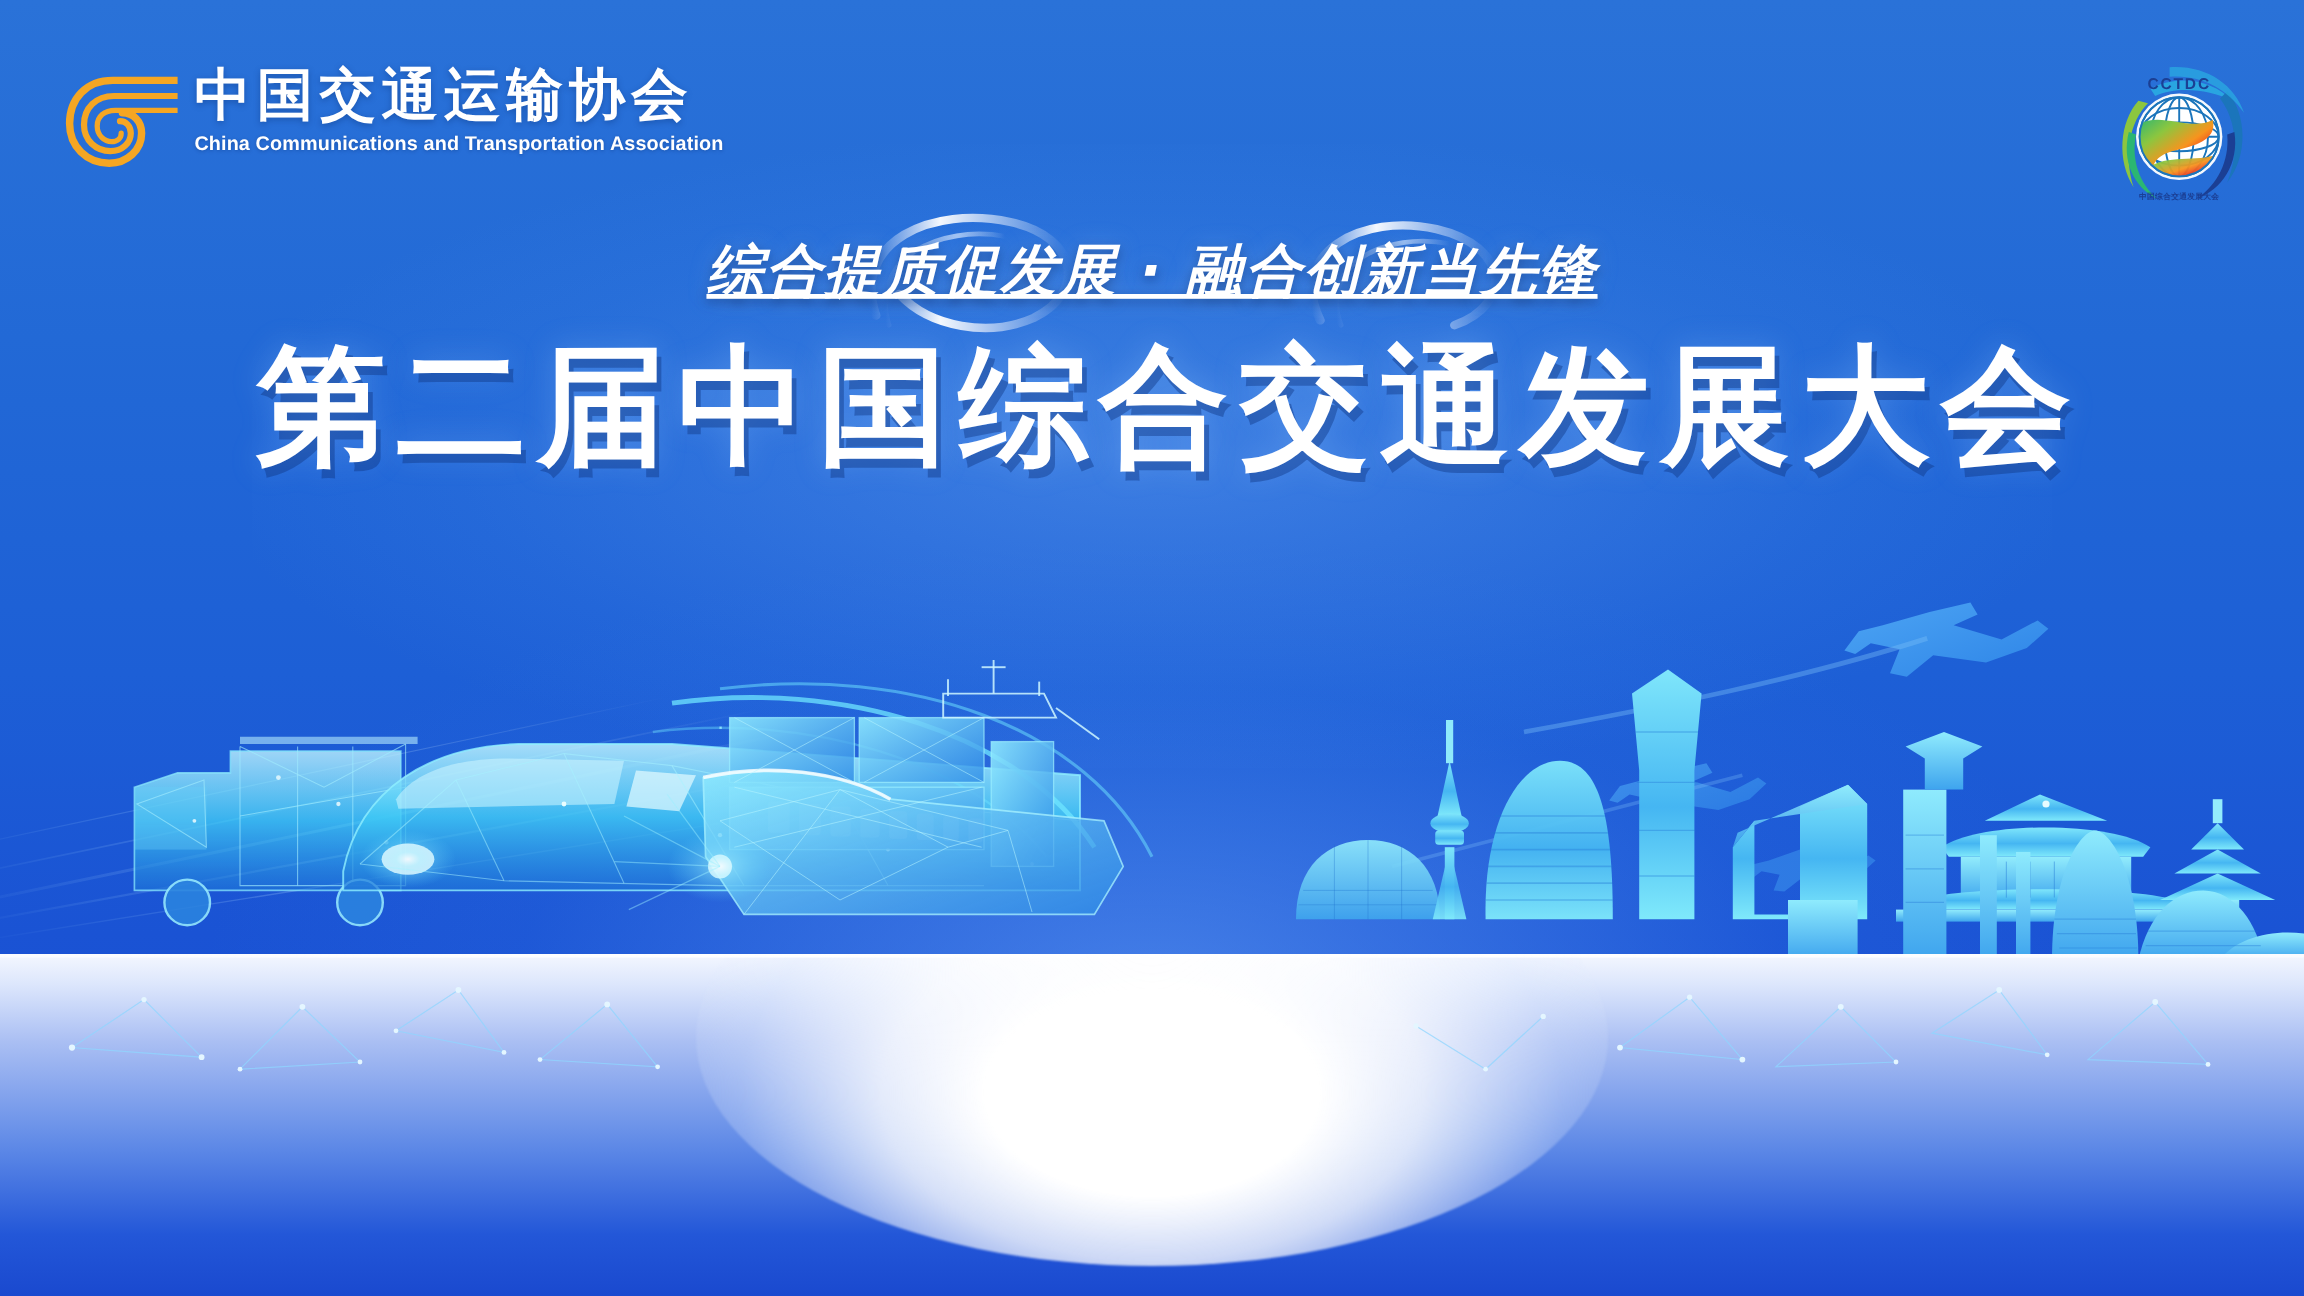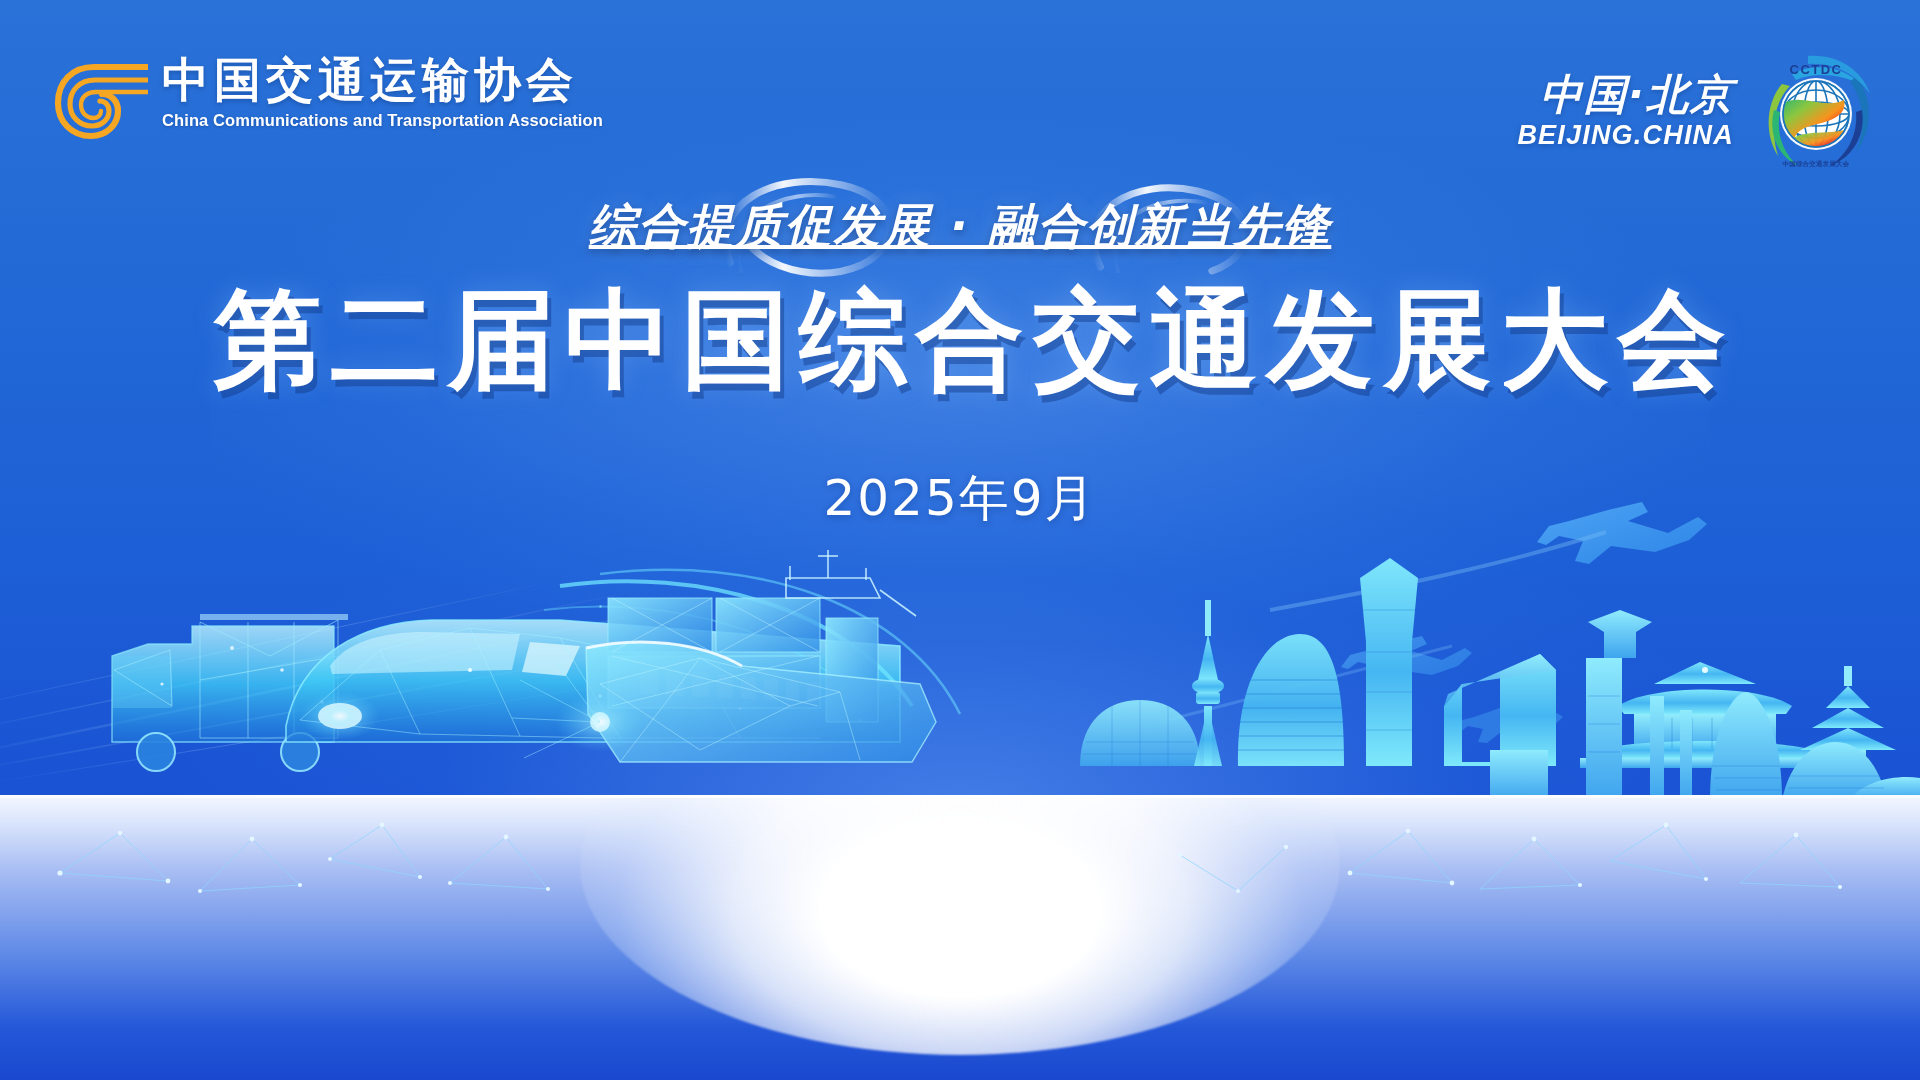--- a/index.html
+++ b/index.html
@@ -441,24 +441,20 @@
           <path d="M100 36 L48 36 C39 36 33 41 33 49 C33 57 39 62 45 62 C50 62 53 59 53 55"></path>
         </g>
       </svg>
       <div class="logo-text">
         <div class="logo-cn">中国交通运输协会</div>
         <div class="logo-en">China Communications and Transportation Association</div>
       </div>
     </div>
 
     <div class="logo-right">
-      <div class="city-block">
-        <div class="city-cn">中国·北京</div>
-        <div class="city-en">BEIJING.CHINA</div>
-      </div>
 
       <svg class="emblem" viewBox="0 0 128 128">
         <defs>
           <linearGradient id="sg" x1="0" y1="0" x2="1" y2="1">
             <stop offset="0" stop-color="#2BB673"></stop>
             <stop offset=".28" stop-color="#8CC63F"></stop>
             <stop offset=".55" stop-color="#F7941E"></stop>
             <stop offset=".78" stop-color="#ED1C24"></stop>
             <stop offset="1" stop-color="#B21E23"></stop>
           </linearGradient>
@@ -519,16 +515,15 @@
           <path d="M196 96 C176 34 240 4 300 18 C352 30 360 76 318 98 C284 114 238 106 214 78" stroke="url(#arc1)" stroke-width="7"></path>
           <path d="M206 104 C190 48 246 20 296 30" stroke="url(#arc2)" stroke-width="4" opacity=".75"></path>
           <path d="M540 100 C514 44 572 10 630 24 C686 38 690 86 644 104" stroke="url(#arc1)" stroke-width="7"></path>
           <path d="M556 104 C538 52 592 26 640 36" stroke="url(#arc2)" stroke-width="4" opacity=".7"></path>
         </g>
       </svg>
       <div class="slogan">综合提质促发展 · 融合创新当先锋</div>
     </div>
 
     <div class="maintitle">第二届中国综合交通发展大会</div>
-    <div class="datetext">2025年9月</div>
   </div>
 
 </div>
 
 </body></html>

